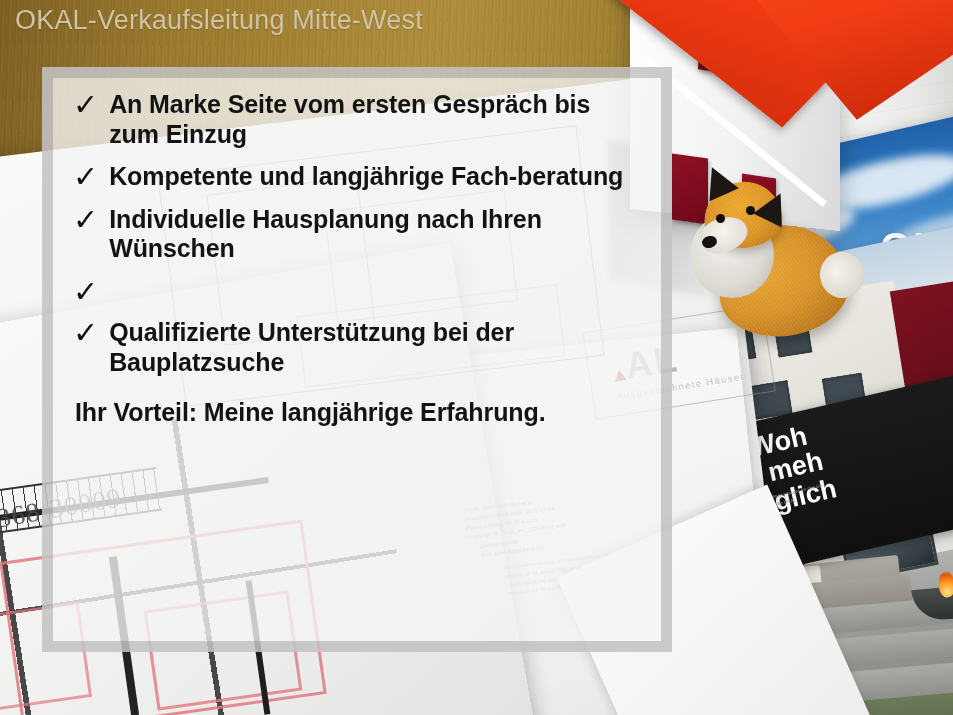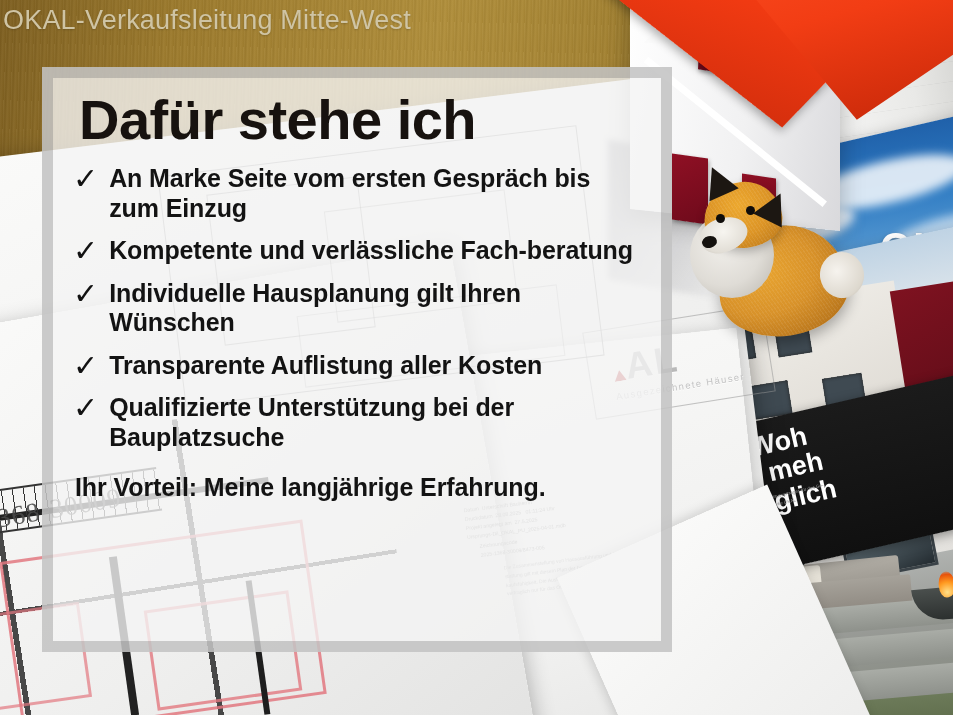--- a/index.html
+++ b/index.html
@@ -395,21 +395,21 @@
   .fox-fuzz{
     position:absolute;inset:0;
     background:repeating-linear-gradient(62deg,rgba(255,255,255,.07) 0 1px,transparent 1px 3px);
     border-radius:50%;pointer-events:none;
   }
 
   
   .topbar{
     position:absolute;left:0;top:0;width:953px;height:40px;
     display:flex;align-items:center;
-    padding-left:3px;box-sizing:border-box;
+    padding-left:15px;box-sizing:border-box;
     z-index:30;
   }
   .topbar-title{
     font-size:27px;color:#cfc4a4;letter-spacing:.2px;
     font-family:"Liberation Sans", sans-serif;
     text-shadow:0 1px 2px rgba(0,0,0,.18);
     white-space:nowrap;
   }
 
   
@@ -594,38 +594,36 @@
 
   </div>
 
   <div class="topbar">
     <div class="topbar-title">OKAL-Verkaufsleitung Mitte-West</div>
   </div>
 
   <div class="panel">
     <div class="panel-inner">
 
-      <div class="headline">Dafür stehe ich</div>
 
       <ul class="bullets">
         <li>
           <span class="tick">✓</span>
           <span class="btxt">An Marke Seite vom ersten Gespräch bis zum Einzug</span>
         </li>
         <li>
           <span class="tick">✓</span>
-          <span class="btxt">Kompetente und verlässliche Fach-beratung</span>
+          <span class="btxt">Kompetente und langjährige Fach-beratung</span>
         </li>
         <li>
           <span class="tick">✓</span>
-          <span class="btxt">Individuelle Hausplanung gilt Ihren Wünschen</span>
+          <span class="btxt">Individuelle Hausplanung nach Ihren Wünschen</span>
         </li>
         <li>
           <span class="tick">✓</span>
-          <span class="btxt">Transparente Auflistung aller Kosten</span>
         </li>
         <li>
           <span class="tick">✓</span>
           <span class="btxt">Qualifizierte Unterstützung bei der Bauplatzsuche</span>
         </li>
       </ul>
 
       <div class="closing">
         <p>Ihr Vorteil: Meine langjährige Erfahrung.</p>
       </div>

